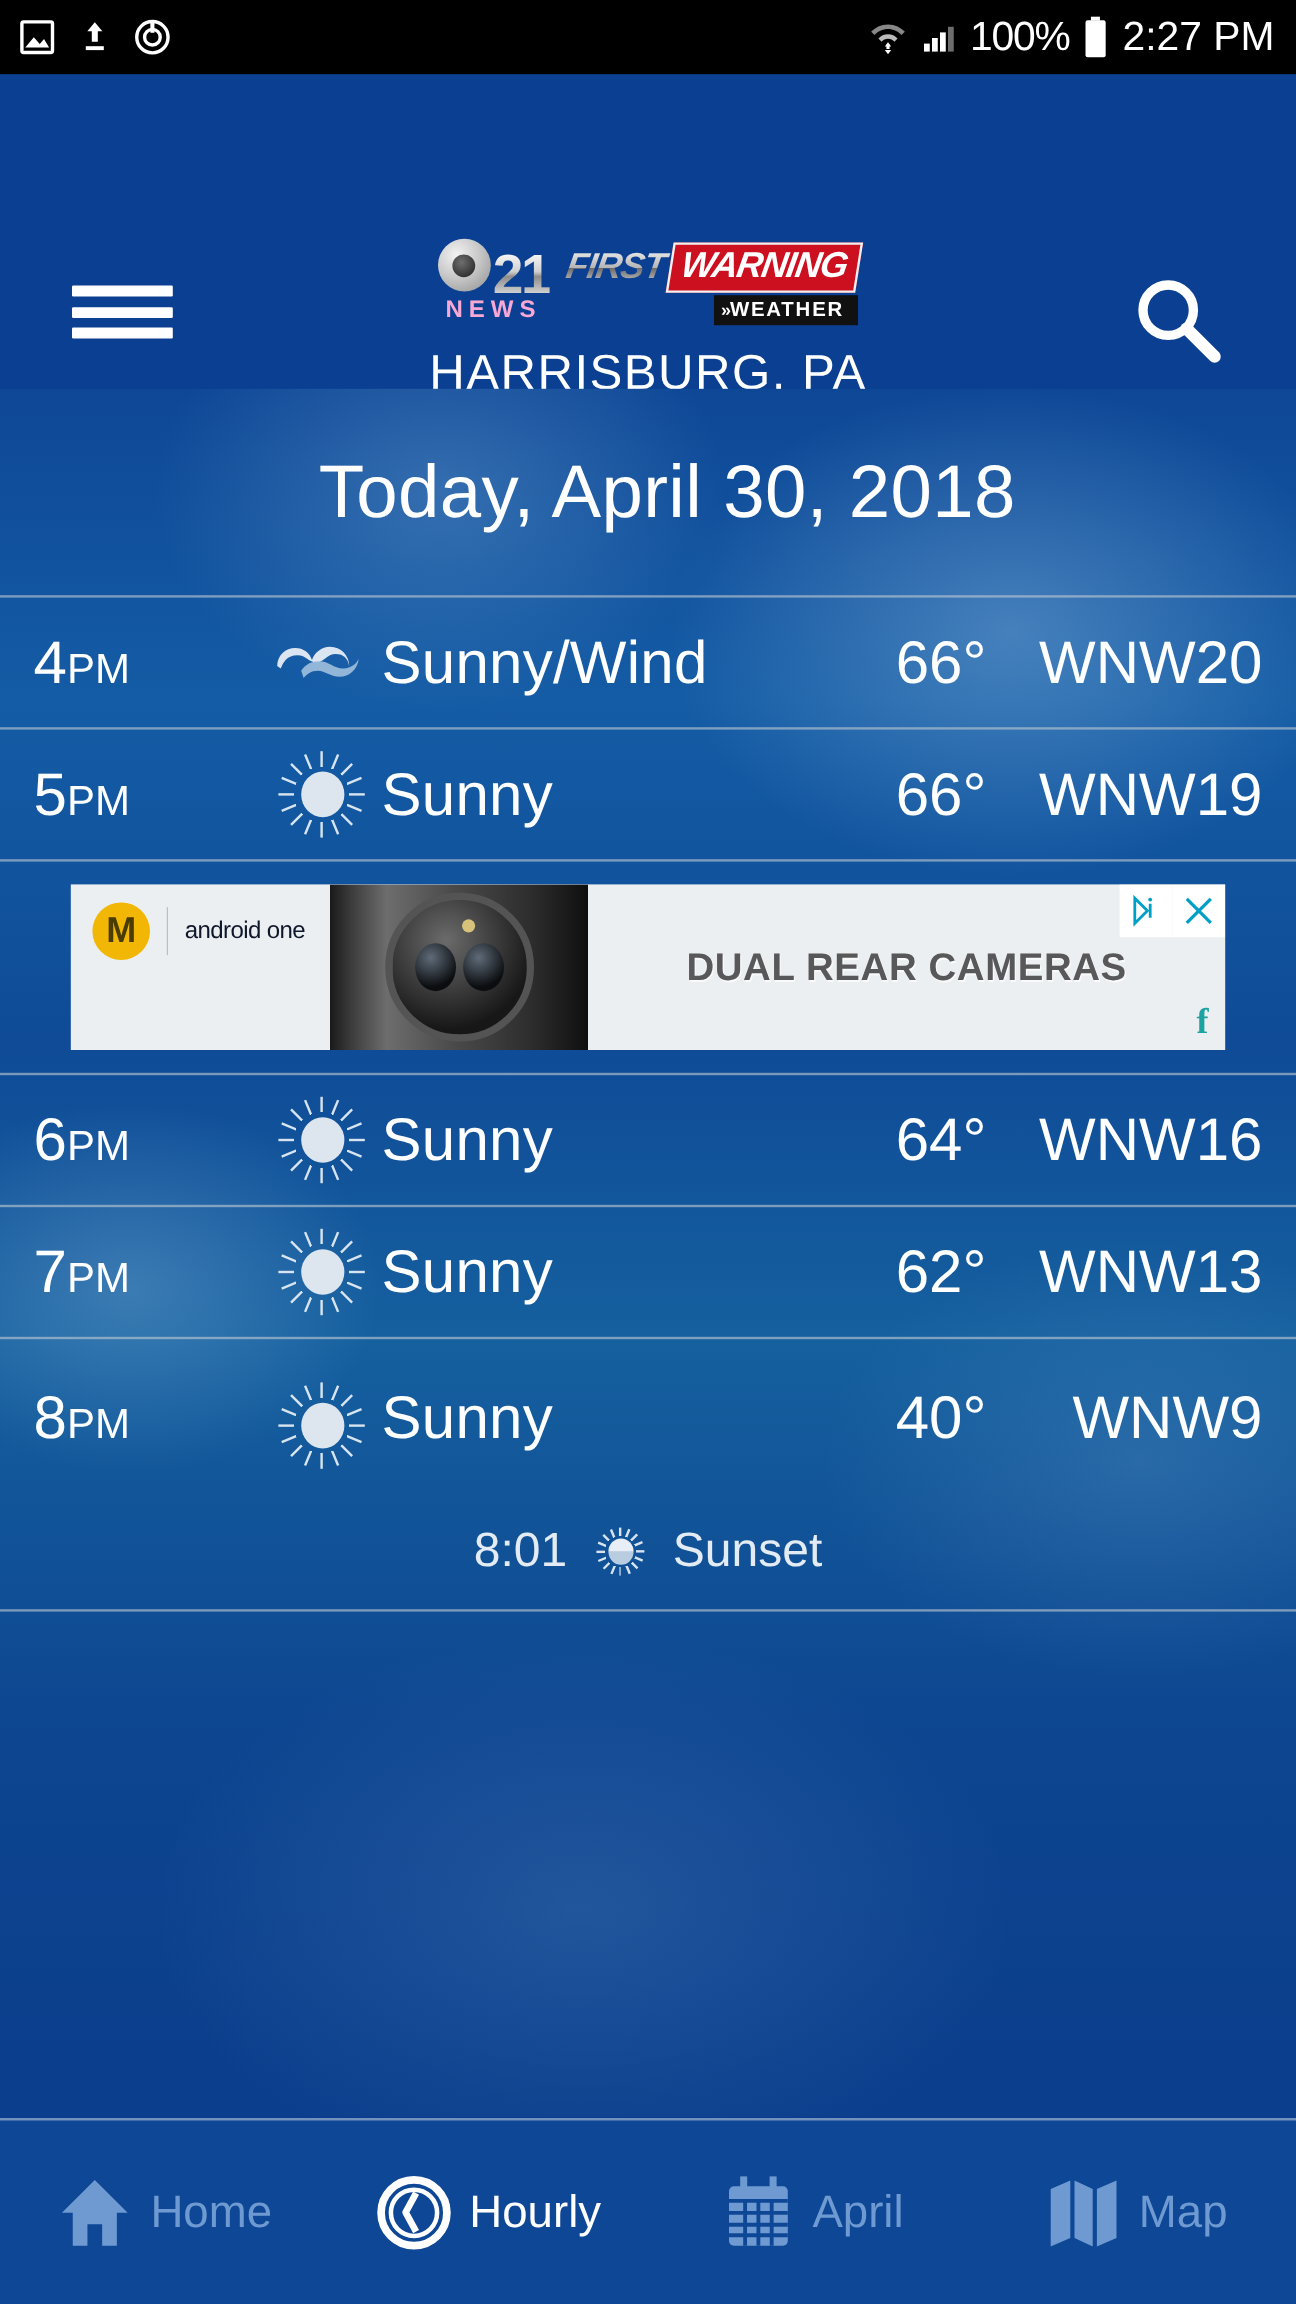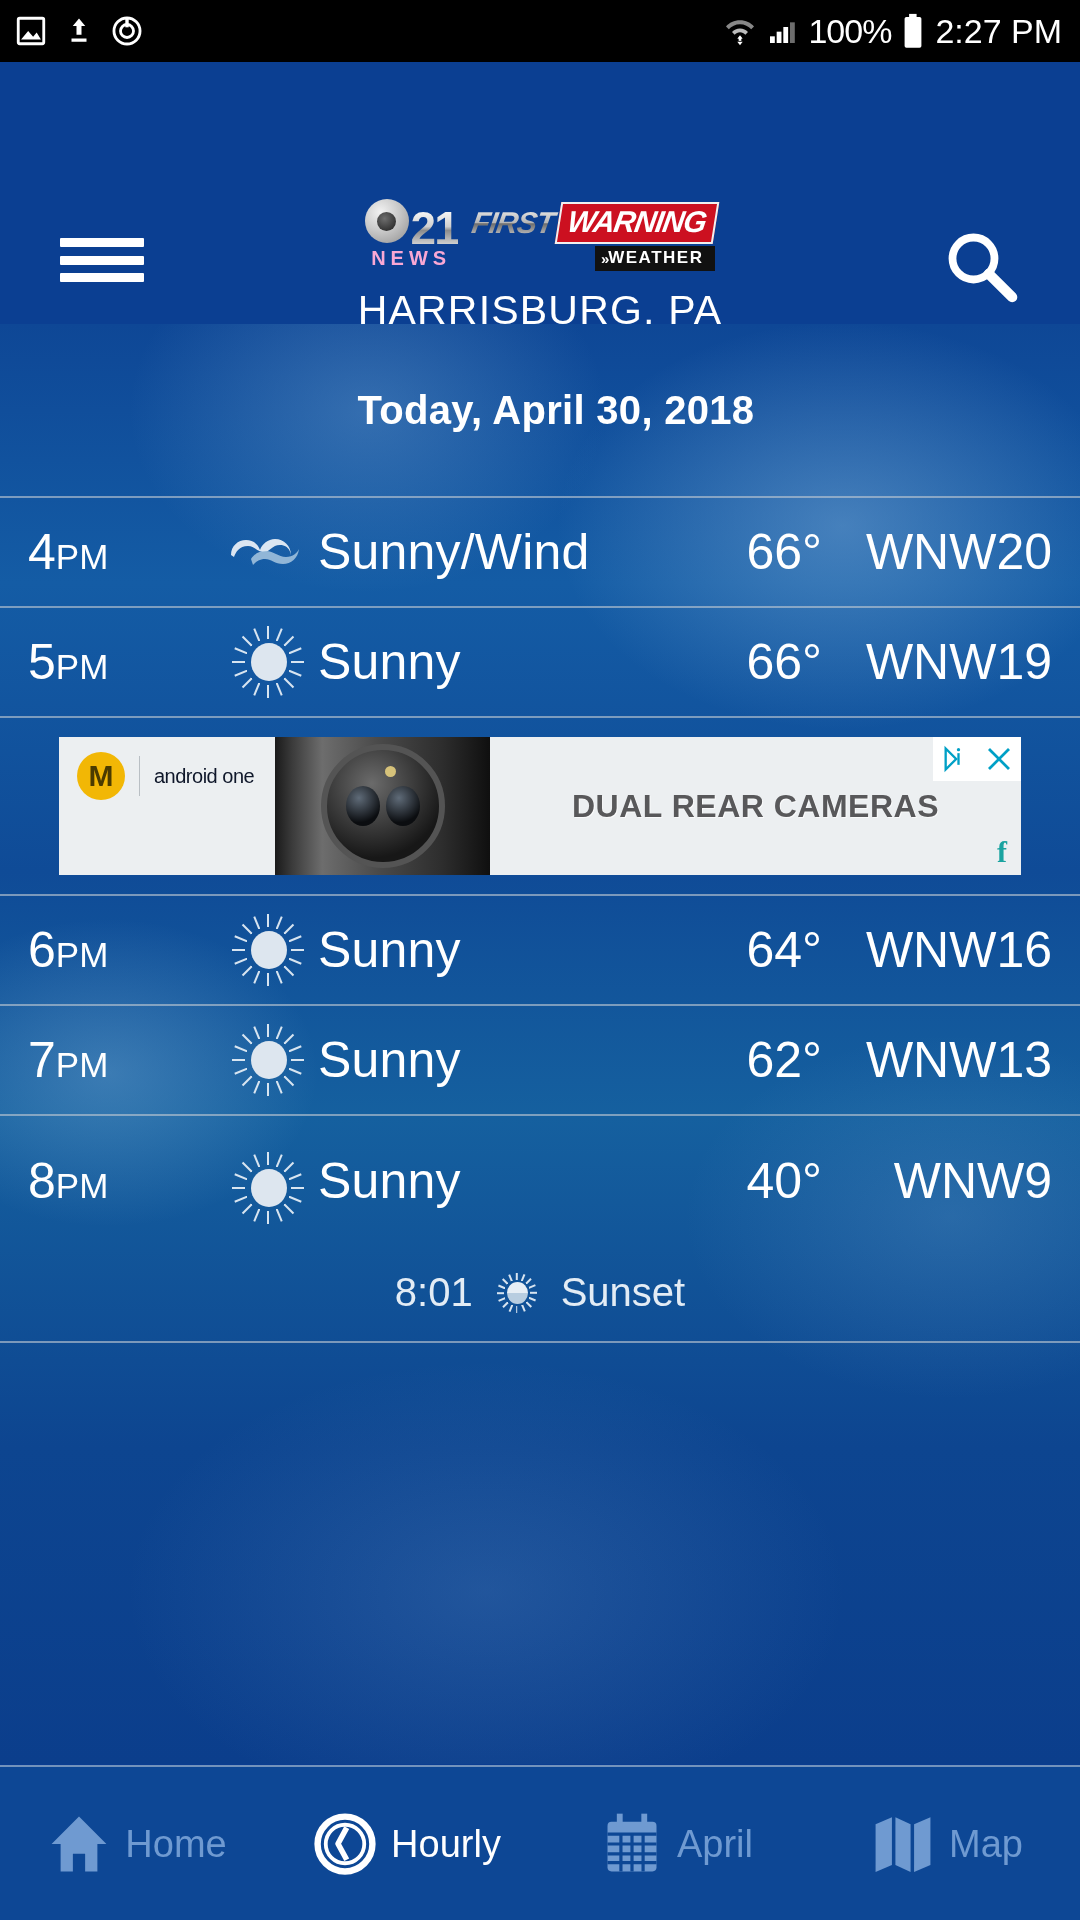--- a/index.html
+++ b/index.html
@@ -91,21 +91,21 @@
       radial-gradient(ellipse 420px 300px at 78% 14%, rgba(140,185,225,0.42) 0%, rgba(140,185,225,0) 68%),
       radial-gradient(ellipse 340px 260px at 34% 6%, rgba(120,170,215,0.35) 0%, rgba(120,170,215,0) 70%),
       radial-gradient(ellipse 300px 220px at 10% 52%, rgba(150,195,230,0.30) 0%, rgba(150,195,230,0) 70%),
       radial-gradient(ellipse 380px 260px at 88% 62%, rgba(120,170,215,0.22) 0%, rgba(120,170,215,0) 70%),
       radial-gradient(ellipse 500px 320px at 45% 88%, rgba(130,175,220,0.18) 0%, rgba(130,175,220,0) 72%),
       linear-gradient(180deg,#0e4796 0%, #145ca5 18%, #0f4b97 38%, #15609f 55%, #0d4590 78%, #0b3e8c 100%);
     overflow:hidden;
   }
   .date-head{
     height:172px; display:flex; align-items:center; justify-content:center;
-    color:#fff; font-size:40px; font-weight:700; letter-spacing:0.3px;margin-left:32px;
+    color:#fff; font-size:62px; font-weight:400; letter-spacing:0.3px;margin-left:32px;
   }
   .rule{ height:2px; background:rgba(190,200,210,0.62); width:100%; }
 
   .row{
     height:108px; display:flex; align-items:center; padding:0 28px; position:relative;
     color:#fff;
   }
   .row.tall{ height:225px; align-items:flex-start; padding-top:36px; }
   .r-time{
     width:190px; font-size:50px; white-space:nowrap; letter-spacing:0px;

